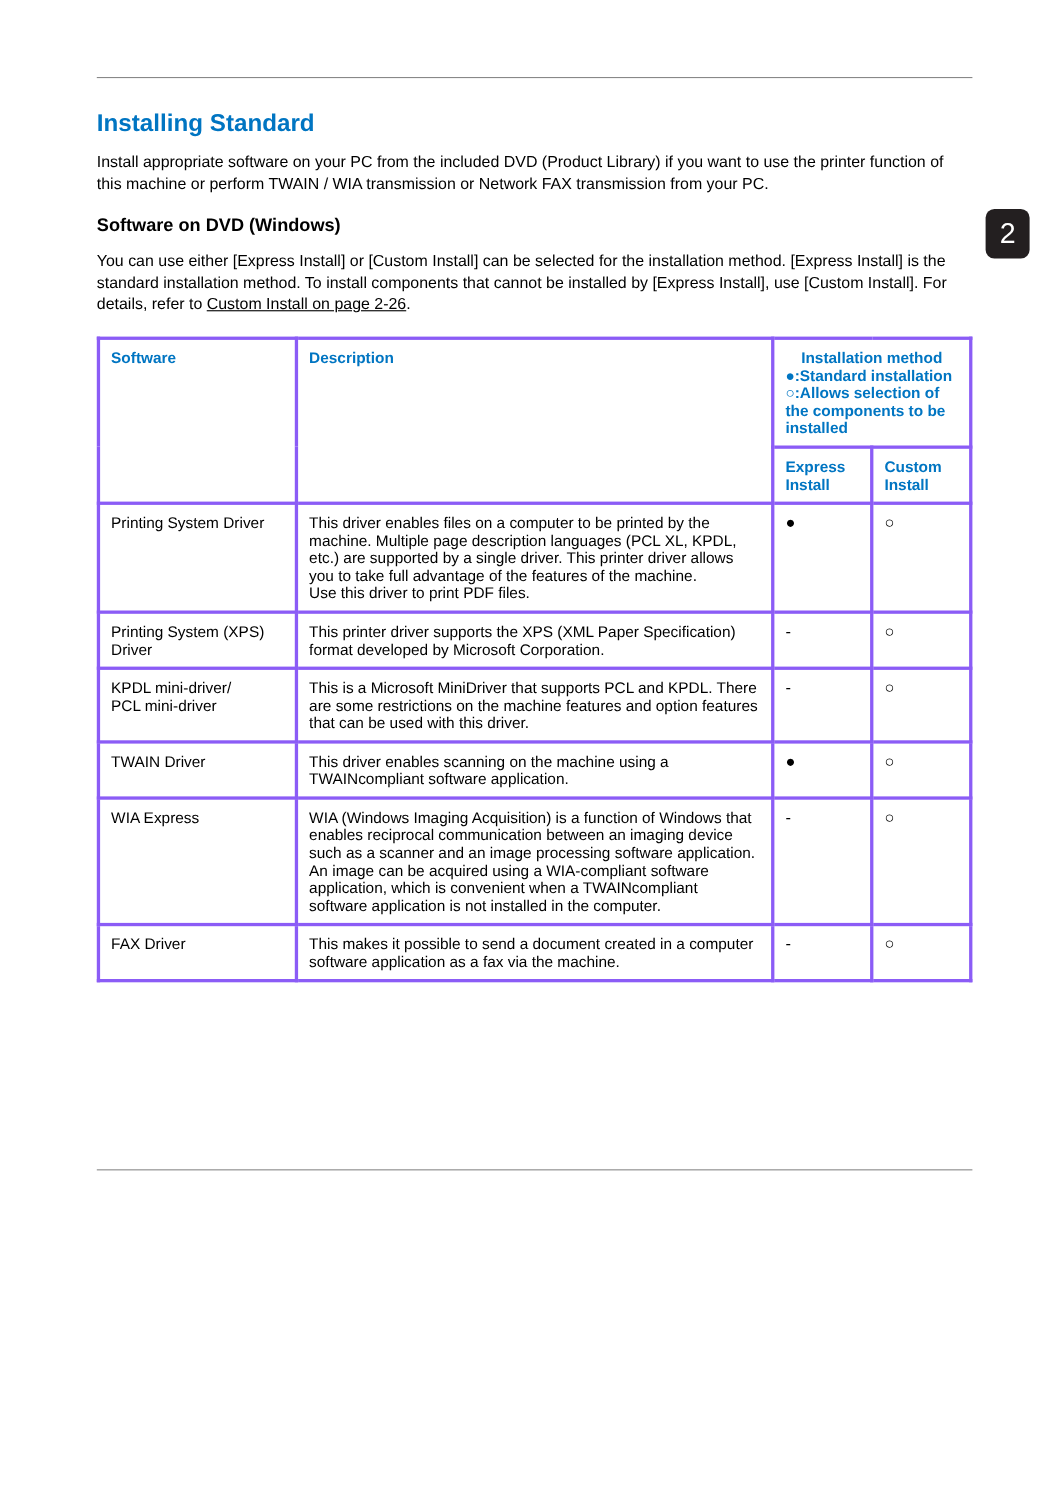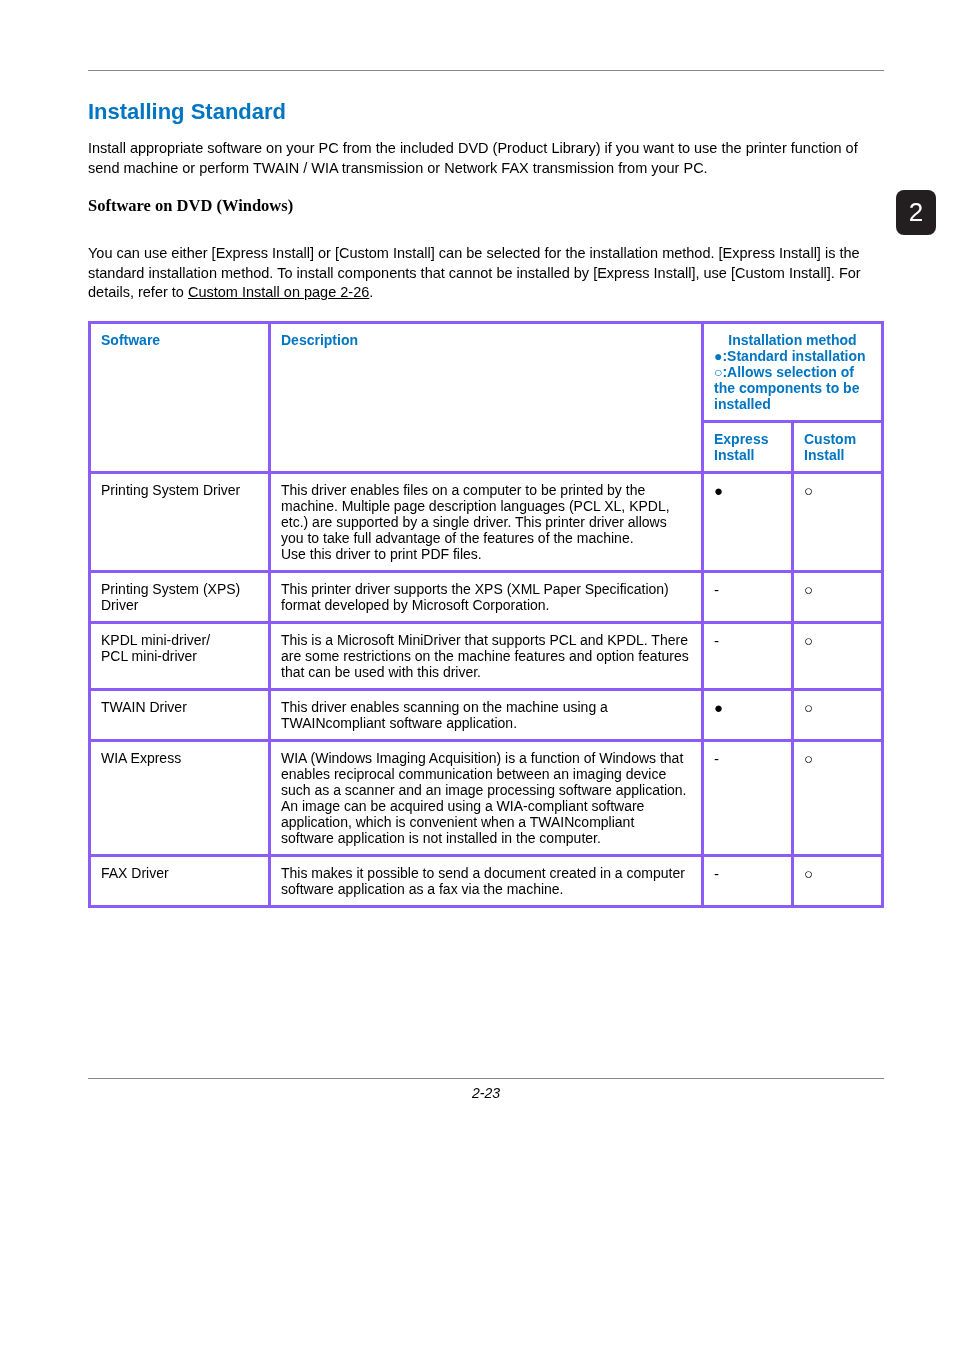--- a/index.html
+++ b/index.html
@@ -48,22 +48,21 @@
     margin: 28px 0 14px 0;
   }
   .body-text {
     font-size: 14.5px;
     line-height: 1.35;
     margin: 0 0 18px 0;
   }
   .h2 {
     font-size: 16.5px;
     font-weight: bold;
-    margin: 12px 0 28px 0;
-    font-family: Liberation Serif, serif;
+    margin: 12px 0 14px 0;
   }
   .underline { text-decoration: underline; }
   table.main {
     width: 100%;
     border-collapse: collapse;
     border: 2.5px solid #000;
     font-size: 14px;
   }
   table.main th, table.main td {
     border: 3px solid #8b5cf6;
@@ -94,21 +93,21 @@
 </head>
 <body>
 
 <div class="page">
   <div class="header-line"></div>
 
   <div class="side-tab">2</div>
 
   <div class="h1">Installing Standard</div>
 
-  <p class="body-text">Install appropriate software on your PC from the included DVD (Product Library) if you want to use the printer function of send machine or perform TWAIN / WIA transmission or Network FAX transmission from your PC.</p>
+  <p class="body-text">Install appropriate software on your PC from the included DVD (Product Library) if you want to use the printer function of this machine or perform TWAIN / WIA transmission or Network FAX transmission from your PC.</p>
 
   <div class="h2">Software on DVD (Windows)</div>
 
   <p class="body-text">
     <span>You can use either [Express Install] or [Custom Install] can be selected for the installation method. [Express Install] is the standard installation method. To install components that cannot be installed by [Express Install], use [Custom Install]. For details, refer to </span><span class="underline">Custom Install on page 2-26</span><span>.</span>
   </p>
 
   <table class="main">
     <thead>
       <tr>
@@ -161,14 +160,13 @@
       <tr>
         <td>FAX Driver</td>
         <td>This makes it possible to send a document created in a computer software application as a fax via the machine.</td>
         <td class="sym-cell">-</td>
         <td class="sym-cell">○</td>
       </tr>
     </tbody>
   </table>
 
   <div class="footer-line"></div>
-  <div class="page-num">2-23</div>
 </div>
 
 </body></html>

